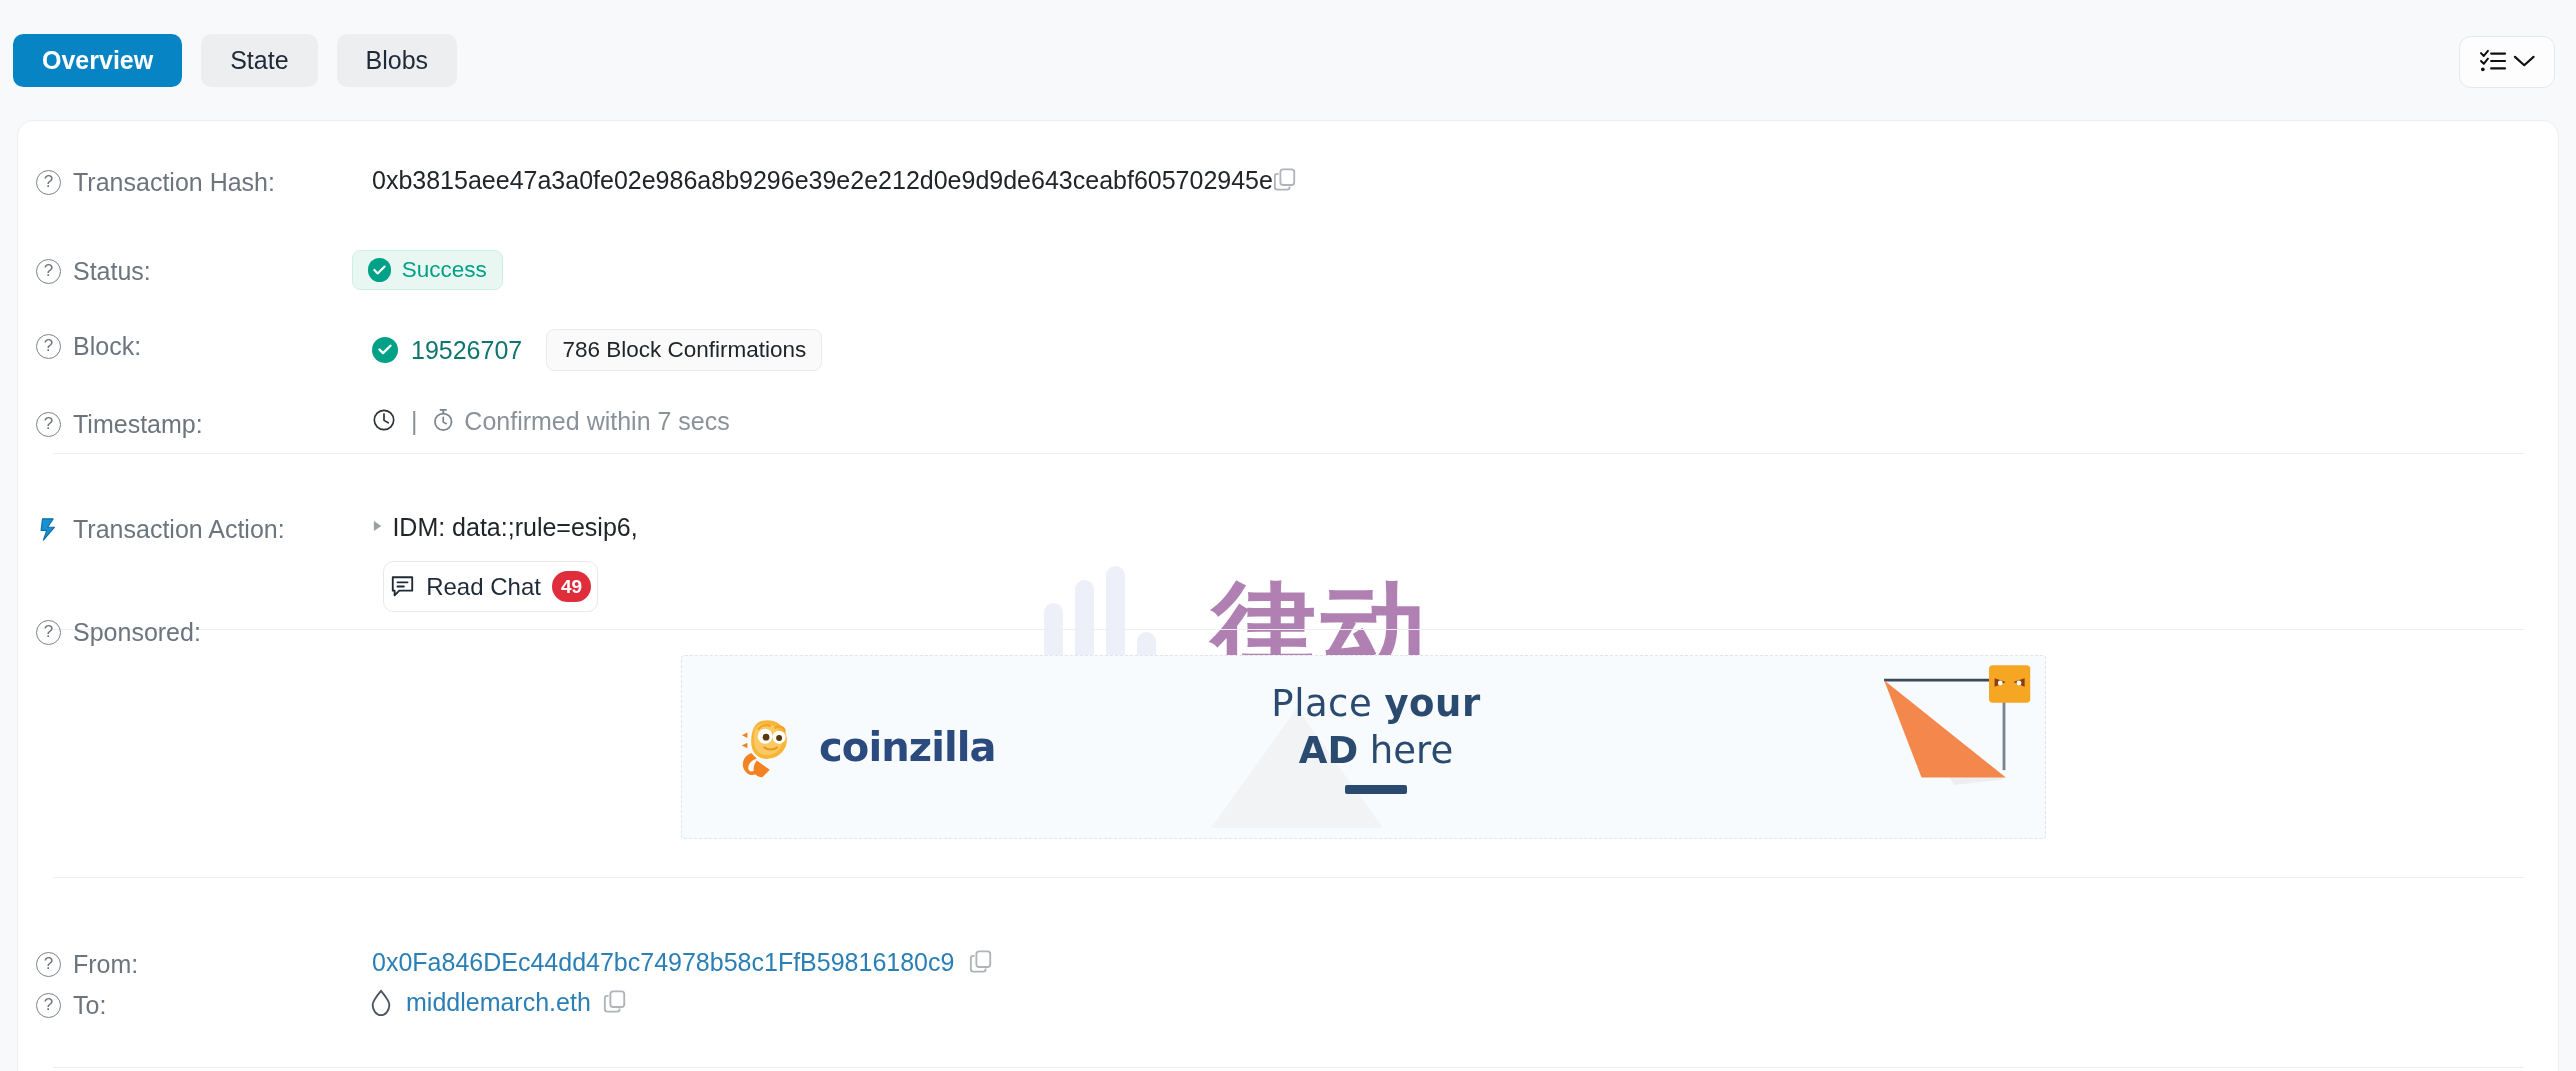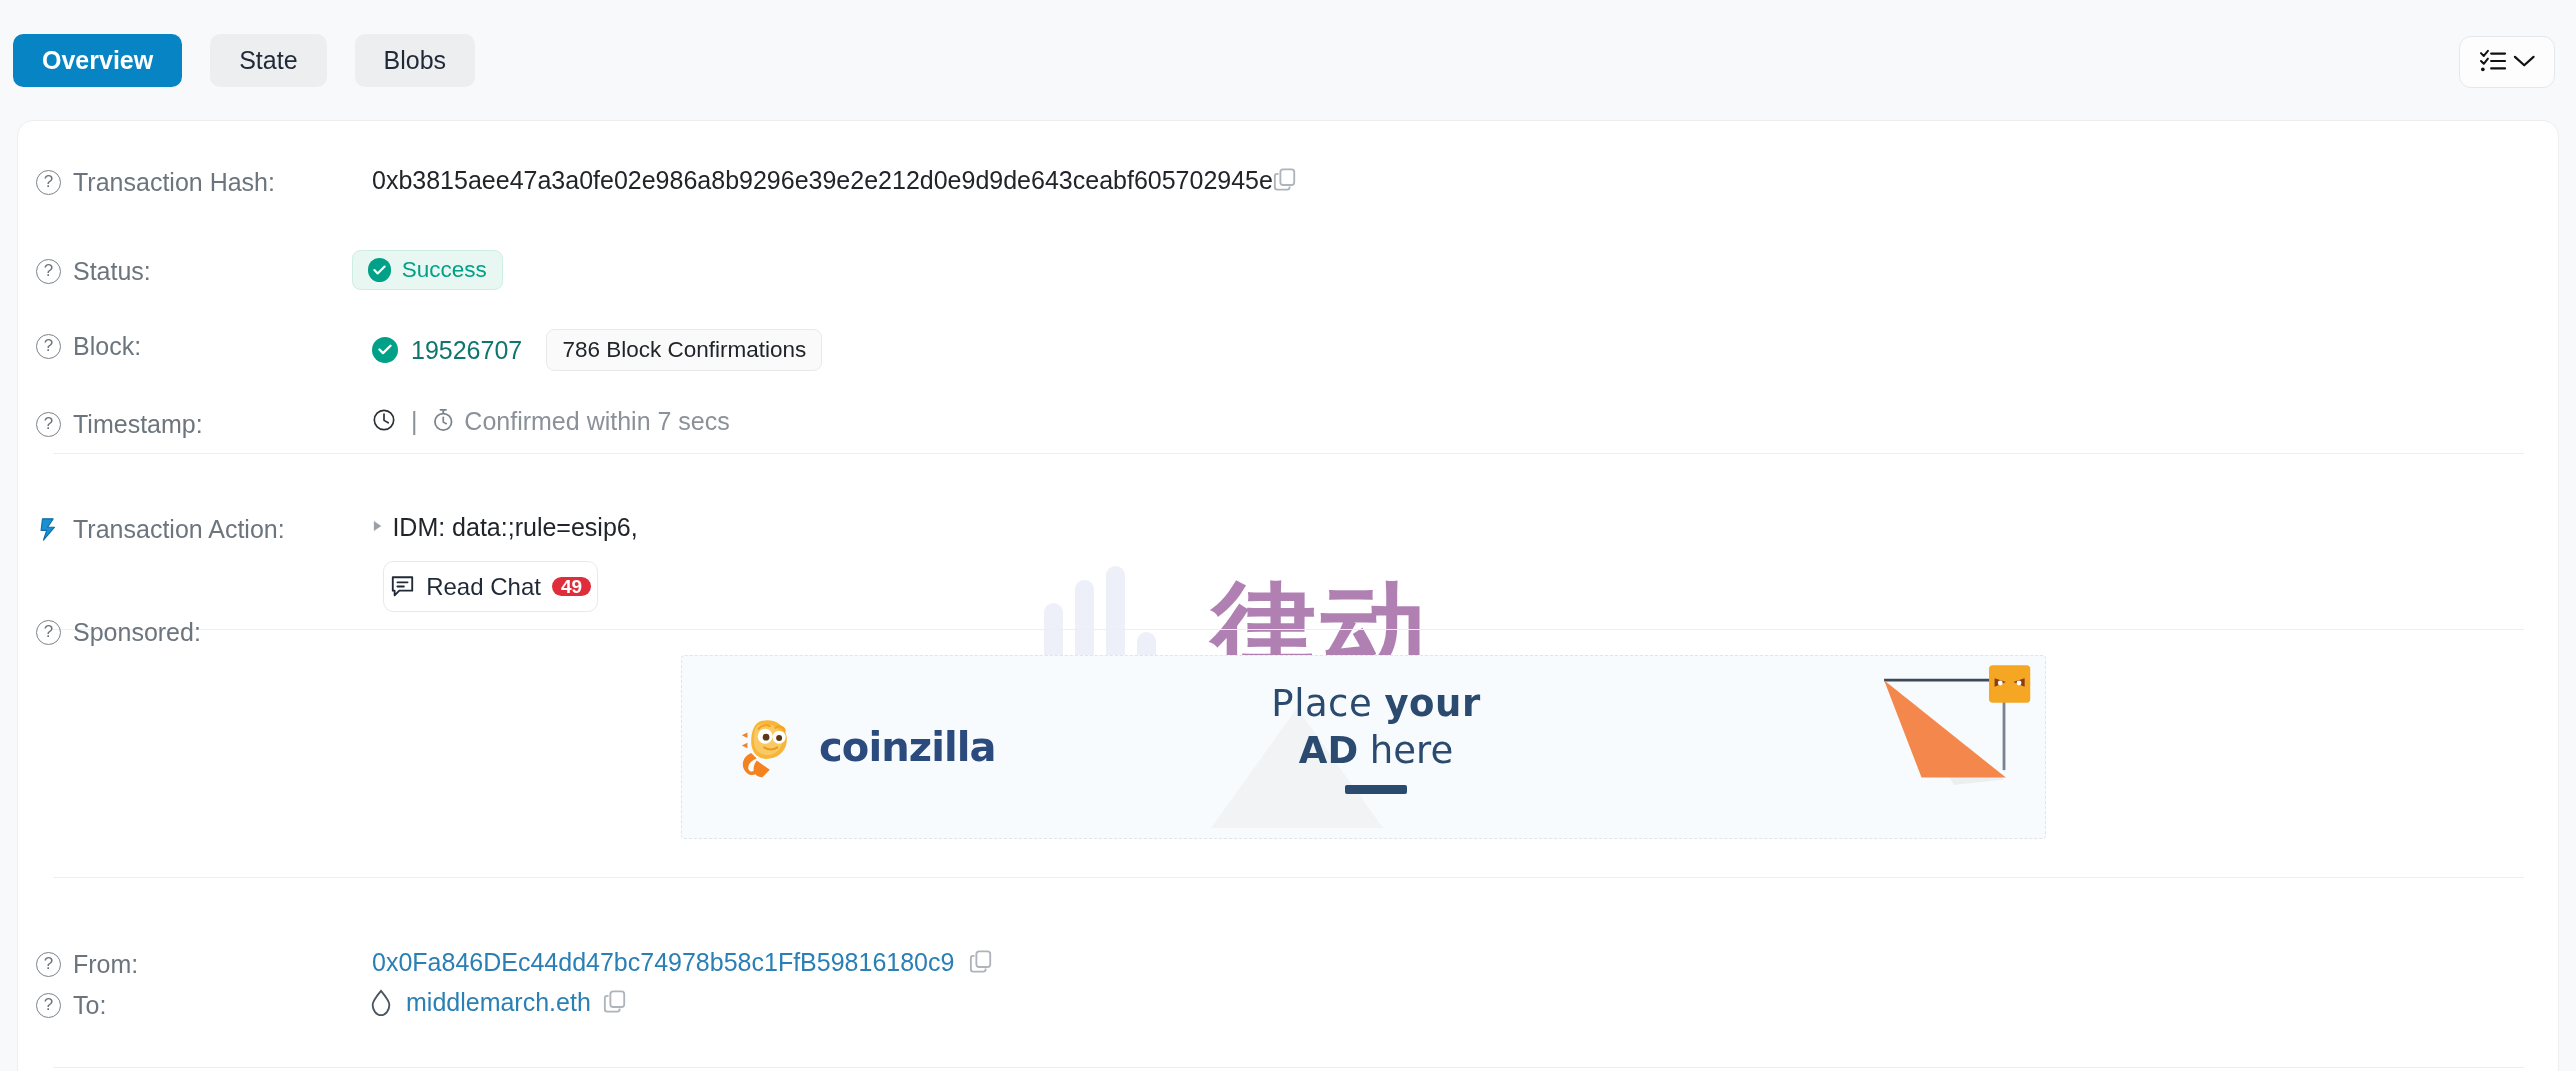--- a/index.html
+++ b/index.html
@@ -10,21 +10,21 @@
     -webkit-font-smoothing: antialiased;
     overflow: hidden;
   }
   .page { position: relative; width: 2576px; height: 1071px; }
 
   
   .topbar {
     position: absolute; left: 0; top: 0; width: 2576px; height: 120px;
     display: flex; align-items: center;
   }
-  .tabs { display: flex; gap: 28px; margin-left: 13px; }
+  .tabs { display: flex; gap: 19px; margin-left: 13px; }
   .tab {
     height: 53px; padding: 0 29px; border-radius: 10.3px;
     display: flex; align-items: center; justify-content: center;
     font-size: 25px; color: #1f2937; background: #eceef0;
     border: none; cursor: pointer; white-space: nowrap;
     font-family: "Liberation Sans", sans-serif;
   }
   .tab.active { background: #0784c3; color: #ffffff; font-weight: 700; }
 
   .listbtn {
@@ -95,21 +95,21 @@
 
   
   .readchat {
     display: inline-flex; align-items: center; gap: 11.2px;
     height: 51px; padding: 0 6px; border-radius: 10.3px;
     background: #ffffff; border: 0.9px solid #e6e8eb;
     font-size: 24px; color: #1f2937; cursor: pointer;
     font-family: "Liberation Sans", sans-serif;
   }
   .badge {
-    min-width: 39px; height: 19px; padding: 0 8.4px; border-radius: 16px;
+    min-width: 39px; height: 31px; padding: 0 8.4px; border-radius: 16px;
     background: #e02d3c; color: #fff; font-size: 19px; font-weight: 700;
     display: inline-flex; align-items: center; justify-content: center; text-align: right;
   }
 
   
   .watermark {
     position: absolute; left: 1026px; top: 426px;
     width: 581px; height: 216px;
     display: flex; align-items: center; gap: 24px;
     opacity: .55; pointer-events: none; user-select: none;

